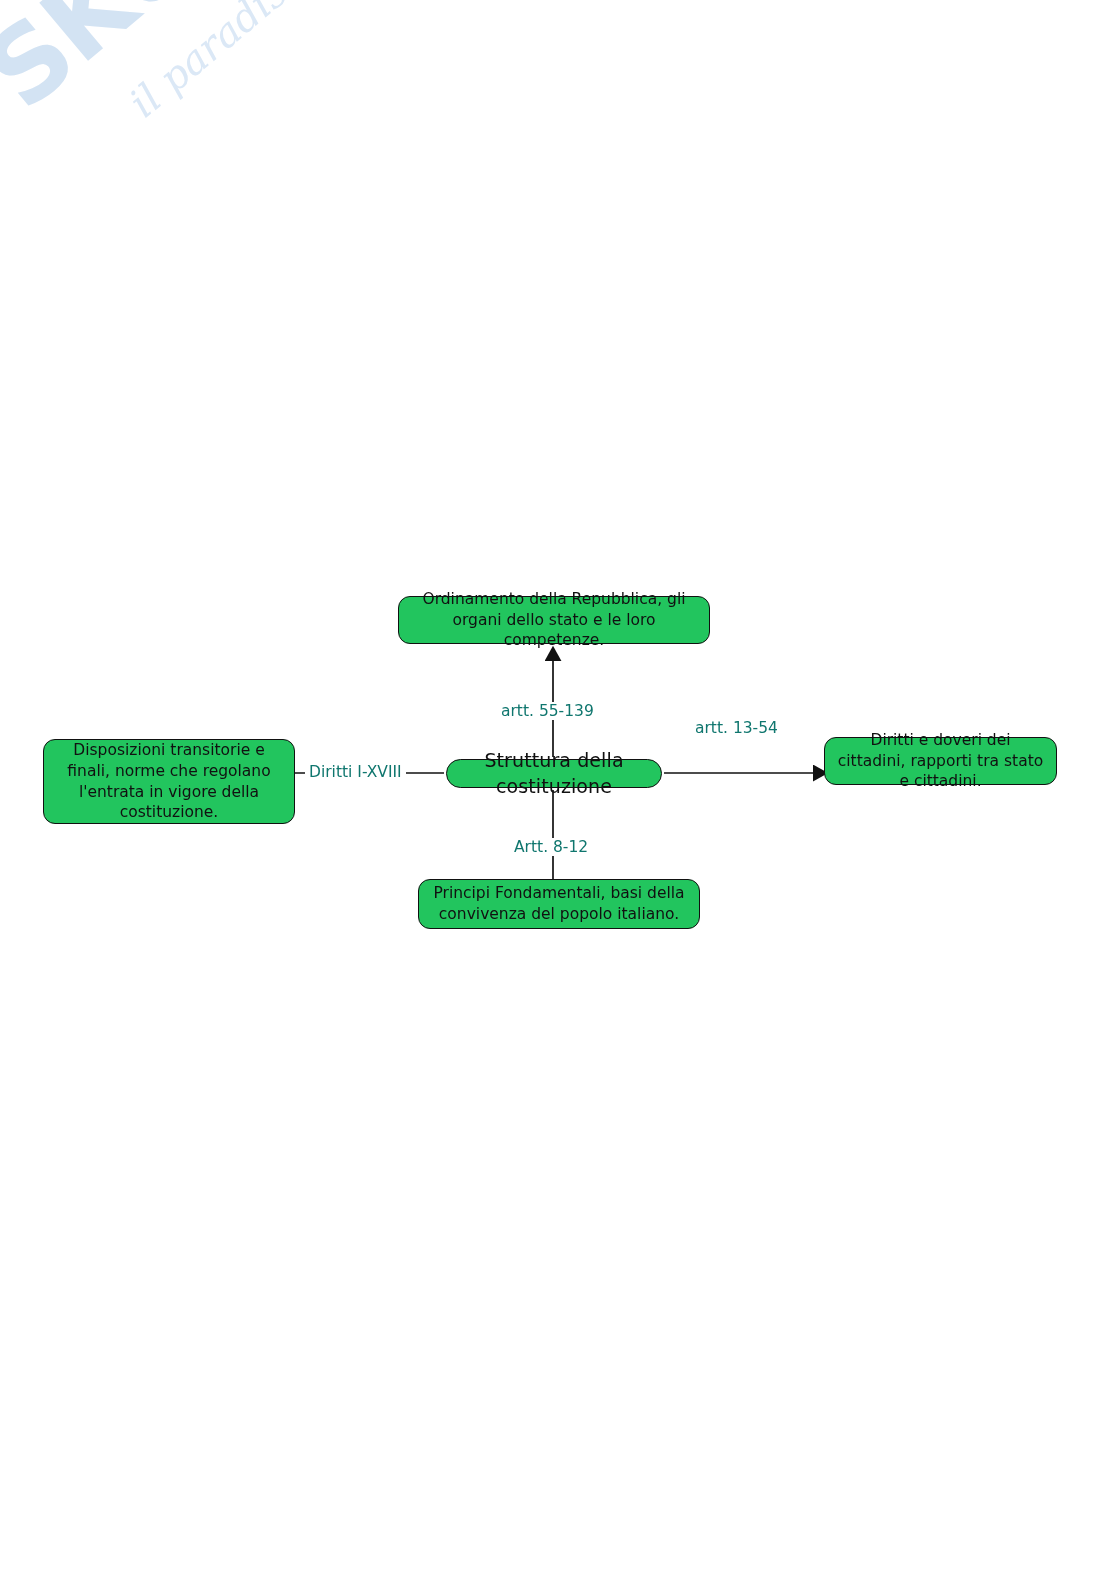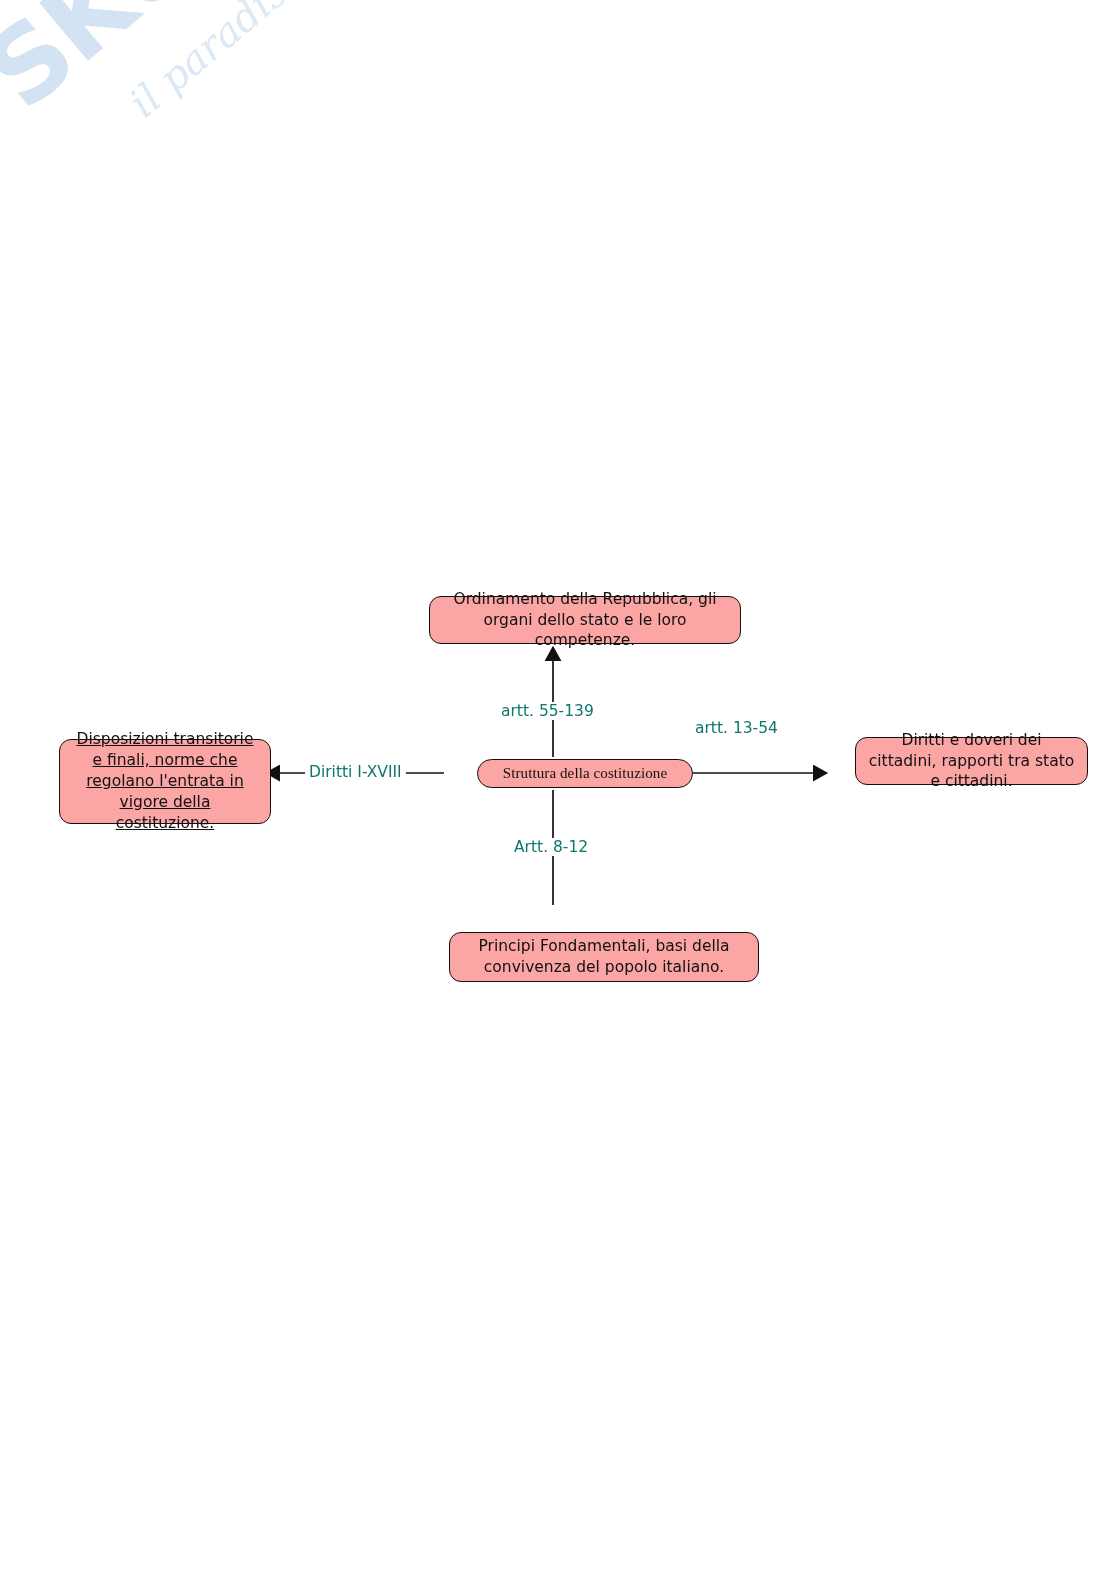--- a/index.html
+++ b/index.html
@@ -64,45 +64,43 @@
     width: 1116px;
     height: 1579px;
     z-index: 2;
   }
 
   .node {
     position: absolute;
     box-sizing: border-box;
     border: 1.6px solid #111;
     border-radius: 12px;
-    background: #fca5a5;
+    background: #22c55e;
     display: flex;
     align-items: center;
-    justify-content: center;
+    justify-content: flex-end;
     text-align: center;
     line-height: 1.35;
     font-size: 15.5px;
     color: #111;
     padding: 4px 10px;
     z-index: 3;
-    margin-left: 31px;
   }
   .node.center {
     border-radius: 16px;
-    font-size: 15px;
+    font-size: 19px;
     padding: 12px 12px;
     letter-spacing: 0.1px;
-    font-family: Liberation Serif, serif;
   }
 
   #node-top      { left: 398px; top: 596px;  width: 312px; height: 48px; }
-  #node-left     { left: 28px;  top: 739px;  width: 212px; height: 85px; text-decoration: underline; }
+  #node-left     { left: 43px;  top: 739px;  width: 252px; height: 85px; }
   #node-center   { left: 446px; top: 759px;  width: 216px; height: 29px; }
   #node-right    { left: 824px; top: 737px;  width: 233px; height: 48px; }
-  #node-bottom   { left: 418px; top: 932px;  width: 310px; height: 50px; }
+  #node-bottom   { left: 418px; top: 879px;  width: 282px; height: 50px; }
 
   .edge-label {
     position: absolute;
     font-size: 15.5px;
     color: #0f766e;
     background: #ffffff;
     white-space: nowrap;
     z-index: 4;
     padding: 0 4px;
   }

